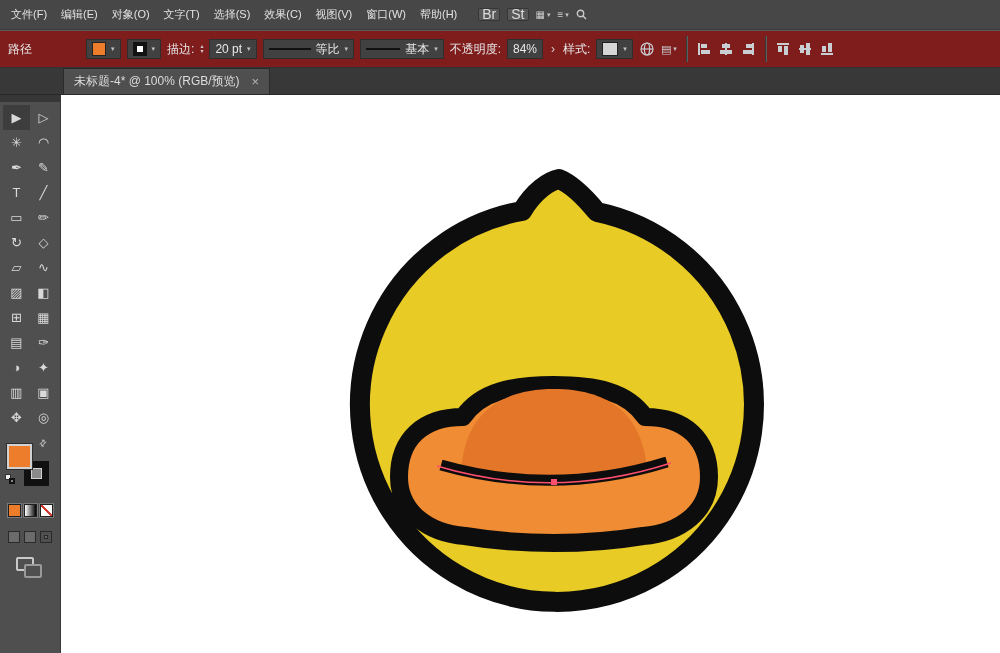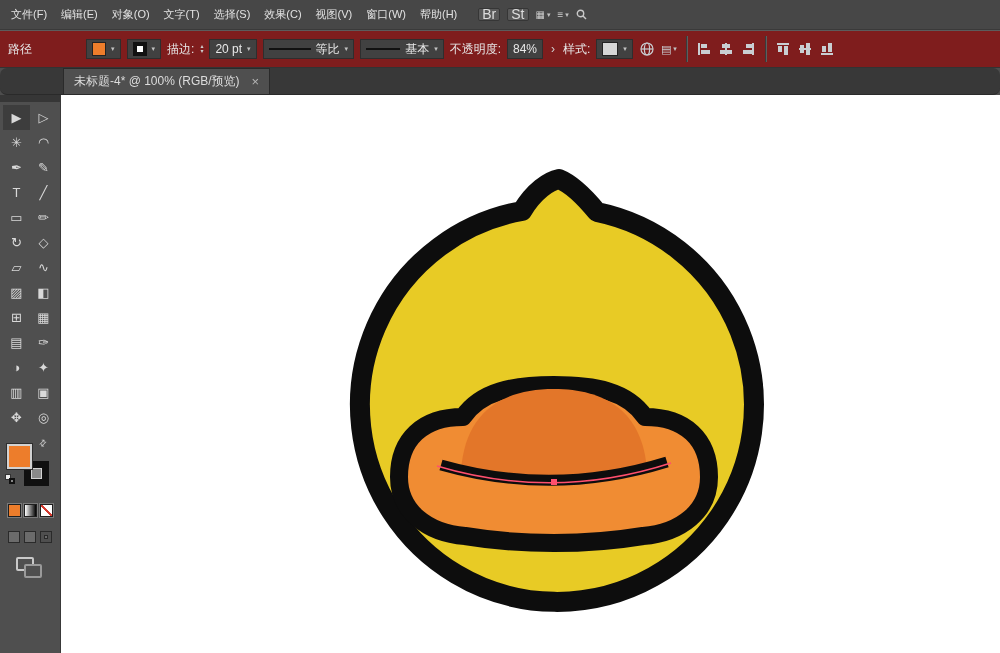--- a/index.html
+++ b/index.html
@@ -28,21 +28,21 @@
   .stepper { display:flex; flex-direction:column; line-height:5px; font-size:6px; color:#ccc; }
   .line-preview { width:42px; height:2px; background:#111; }
   .line-preview.short { width:34px; }
   .sep { width:1px; height:26px; background:#3a3a3a; box-shadow:1px 0 0 #5e5e5e; margin:0 3px; flex:none; }
   .chev-btn { color:#cfcfcf; font-size:12px; padding:0 2px; }
   .style-swatch { width:16px; height:14px; background:#d6d6d6; border:1px solid #222; }
   .cb-icon { display:flex; align-items:center; gap:2px; }
   .cb-icon svg { display:block; }
 
   
-  .tabstrip { height:27px; background:#383838; display:flex; align-items:flex-end; border-bottom:1px solid #2a2a2a;border-radius:7px; }
+  .tabstrip { height:27px; background:#383838; display:flex; align-items:flex-end; border-bottom:1px solid #2a2a2a; }
   .doc-tab { margin-left:63px; height:26px; background:#4f4f4f; border:1px solid #2a2a2a; border-bottom:none;
              display:flex; align-items:center; gap:12px; padding:0 10px; font-size:12px; color:#dcdcdc; }
   .tab-close { color:#b5b5b5; font-size:13px; line-height:13px; }
 
   
   .content { display:flex; height:574px; }
   .toolbar { width:61px; flex:none; background:#4f4f4f; border-right:1px solid #393939;
              display:flex; flex-direction:column; align-items:center; }
   .toolbar-header { width:100%; height:7px; background:#363636; }
   #tool-grid { display:grid; grid-template-columns:27px 27px; margin-top:3px; }

